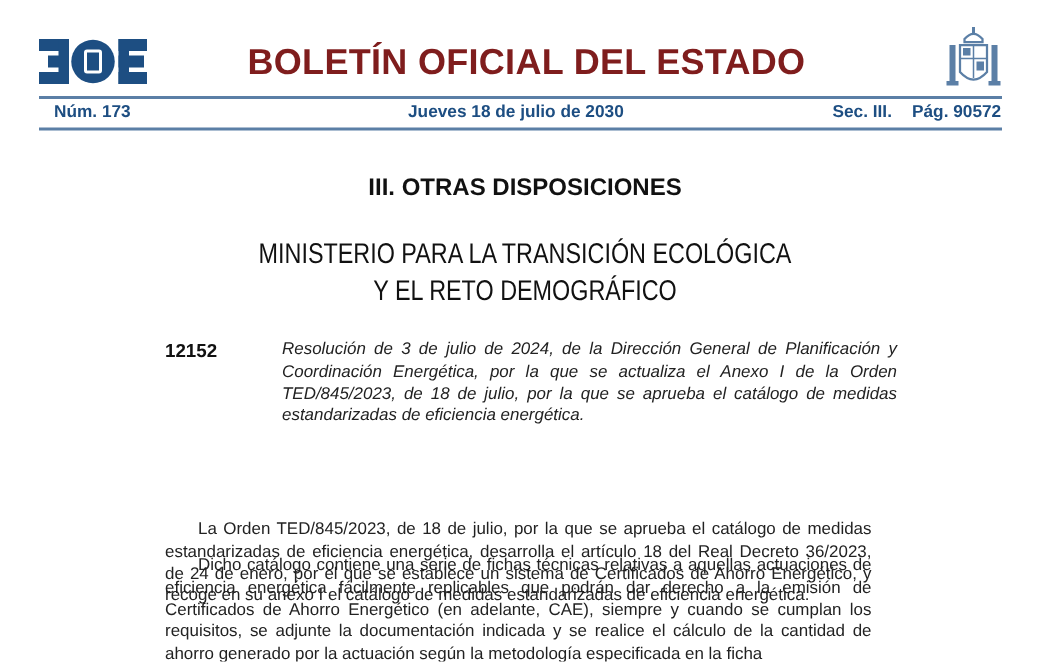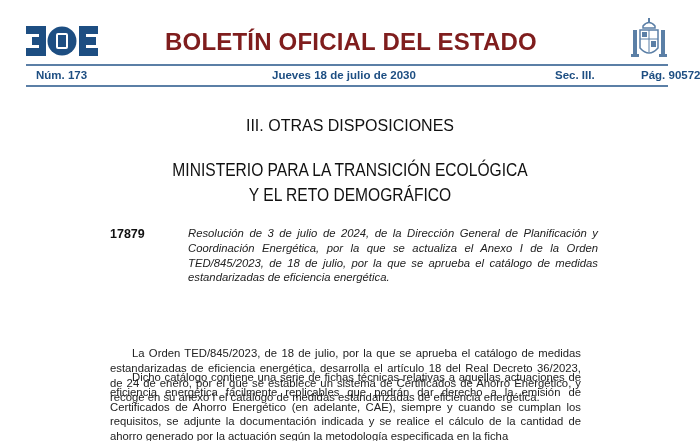--- a/index.html
+++ b/index.html
@@ -8,22 +8,22 @@
   #logo { left:26px; top:26px; width:72px; height:30px; }
   #title { left:165px; top:28px; font-size:24px; font-weight:bold; color:#7f1d1d; letter-spacing:0.2px; white-space:nowrap; }
   #shield { left:630px; top:18px; width:38px; height:42px; }
   .rule { left:26px; width:642px; height:2px; background:#5b7fa6; }
   #rule1 { top:64px; }
   #rule2 { top:85px; }
   .hdr { top:69px; font-size:11.5px; font-weight:bold; color:#1d4e82; white-space:nowrap; }
   #num { left:26px;margin-left:10px; }
   #date { left:272px; }
   #sec { left:555px; }
-  #pag { left:628px;padding-left:13px; }
-  #section { left:0; width:700px; top:117px; text-align:center; font-size:16px; font-weight:normal; color:#111; }
+  #pag { left:595px;padding-left:13px; }
+  #section { left:0; width:700px; top:117px; text-align:center; font-size:16px; font-weight:bold; color:#111; }
   #ministry { left:0; width:700px; top:157px; text-align:center; font-size:19px; line-height:25px; color:#111; font-family:"Liberation Sans", sans-serif; transform:scaleX(0.82); transform-origin:350px 0; }
   #refnum { left:110px; top:227px; font-size:12.5px; font-weight:bold; }
   #resolution { left:188px; top:226px; width:410px; font-size:11.3px; line-height:14.8px; font-style:italic; text-align:justify; color:#222; }
   .para { left:110px; width:471px; font-size:11.3px; line-height:14.8px; text-align:justify; text-indent:22px; color:#222; }
   #p1 { top:298px;margin-top:48px; }
   #p2 { top:370px; }
 </style>
 </head>
 <body>
 
@@ -69,17 +69,17 @@
 
 <div id="rule2" class="abs rule"></div>
 
 <div id="section" class="abs">III. OTRAS DISPOSICIONES</div>
 
 <div id="ministry" class="abs">
   <div>MINISTERIO PARA LA TRANSICIÓN ECOLÓGICA</div>
   <div>Y EL RETO DEMOGRÁFICO</div>
 </div>
 
-<div id="refnum" class="abs">17879</div>
+<div id="refnum" class="abs">12152</div>
 <div id="resolution" class="abs">Resolución de 3 de julio de 2024, de la Dirección General de Planificación y Coordinación Energética, por la que se actualiza el Anexo I de la Orden TED/845/2023, de 18 de julio, por la que se aprueba el catálogo de medidas estandarizadas de eficiencia energética.</div>
 
 <div id="p1" class="abs para">La Orden TED/845/2023, de 18 de julio, por la que se aprueba el catálogo de medidas estandarizadas de eficiencia energética, desarrolla el artículo 18 del Real Decreto 36/2023, de 24 de enero, por el que se establece un sistema de Certificados de Ahorro Energético, y recoge en su anexo I el catálogo de medidas estandarizadas de eficiencia energética.</div>
 <div id="p2" class="abs para">Dicho catálogo contiene una serie de fichas técnicas relativas a aquellas actuaciones de eficiencia energética fácilmente replicables que podrán dar derecho a la emisión de Certificados de Ahorro Energético (en adelante, CAE), siempre y cuando se cumplan los requisitos, se adjunte la documentación indicada y se realice el cálculo de la cantidad de ahorro generado por la actuación según la metodología especificada en la ficha</div>
 
 </body></html>

